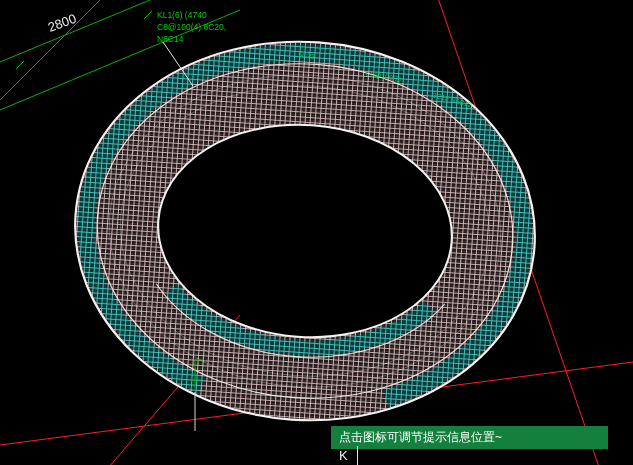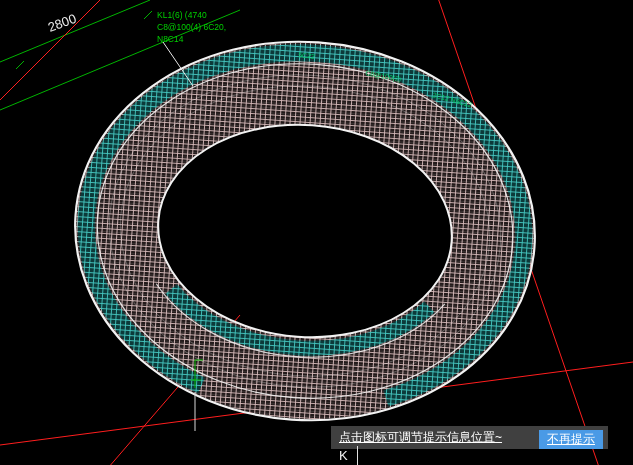--- a/index.html
+++ b/index.html
@@ -11,22 +11,22 @@
   .axis-red{stroke:#ff1e1e;stroke-width:1;}
   .grid-green{stroke:#00b400;stroke-width:1;}
   .outline-white{stroke:#f2f2f2;fill:none;}
   .faint-hoop{stroke:rgba(255,255,255,0.35);fill:none;}
   .txt-dim{fill:#e9e9e9;font-size:13px;font-family:"Liberation Sans",sans-serif;}
   .txt-anno{fill:#00d000;font-size:8.5px;font-family:"Liberation Sans",sans-serif;}
   .txt-ring{fill:#00c860;font-size:7px;font-family:"Liberation Sans",sans-serif;}
   .leader{stroke:#e8e8e8;stroke-width:1;}
   .tooltip{
     position:absolute;left:331px;top:426px;width:277px;height:23px;
-    background:#404040;display:flex;align-items:flex-end;color:#fff;
-    font-size:12px;line-height:23px;white-space:nowrap;text-decoration:underline;
+    background:#15803d;display:flex;align-items:flex-start;color:#fff;
+    font-size:12px;line-height:23px;white-space:nowrap;
   }
   .tooltip-msg{padding:0 8px;flex:1;}
   .dismiss-btn{
     background:#4a9ae6;color:#fff;font-size:12px;padding:0 8px;margin-right:5px;
     height:19px;line-height:19px;cursor:pointer;border:none;
   }
   .k-label{position:absolute;left:339px;top:448px;color:#f0f0f0;font-size:13px;}
   .k-tick{position:absolute;left:357px;top:446px;width:1px;height:19px;background:#e0e0e0;}
 </style>
 </head>
@@ -94,19 +94,18 @@
 
     <g>
       <polyline points="195,388 195,360 203,360" fill="none" class="grid-green"></polyline>
       <line x1="191" y1="380" x2="201" y2="380" class="grid-green"></line>
       <line x1="195" y1="392" x2="195" y2="431" stroke="#d8d8d8" stroke-width="1"></line>
     </g>
   </svg>
 
   <div class="tooltip">
     <span class="tooltip-msg">点击图标可调节提示信息位置~</span>
-    <button class="dismiss-btn">不再提示</button>
   </div>
 
   <div class="k-label">K</div>
   <div class="k-tick"></div>
 
 </div>
 
 </body></html>

